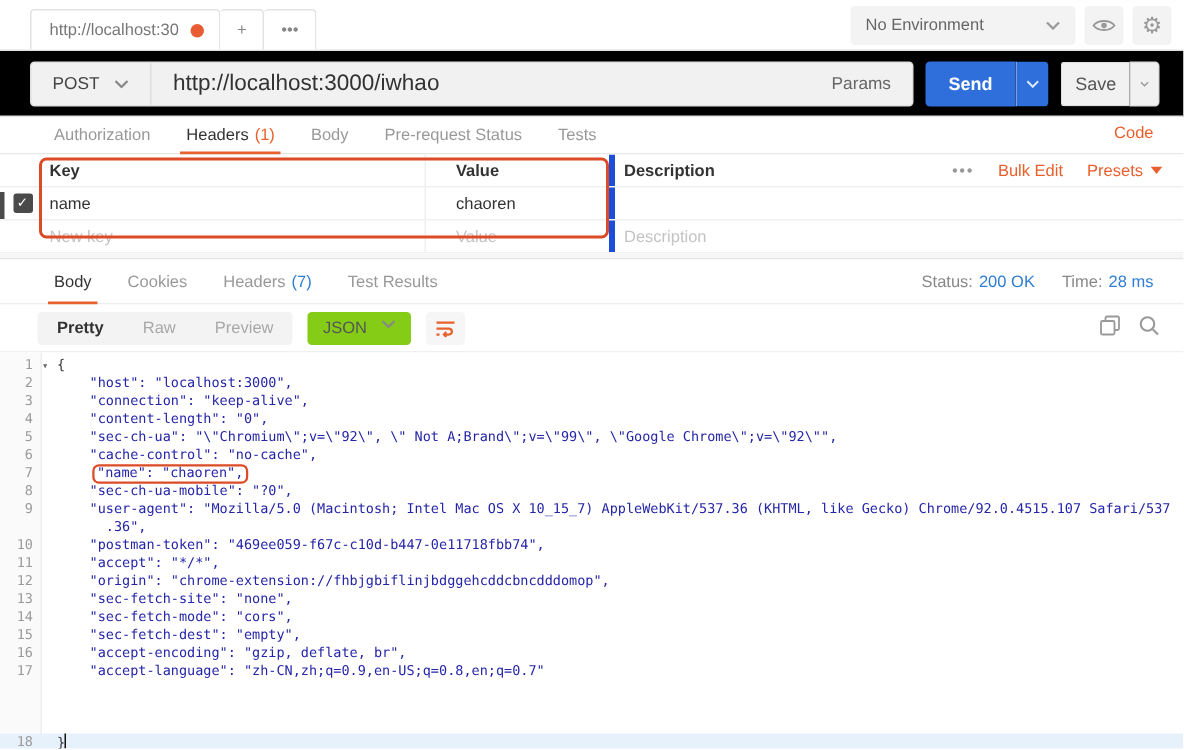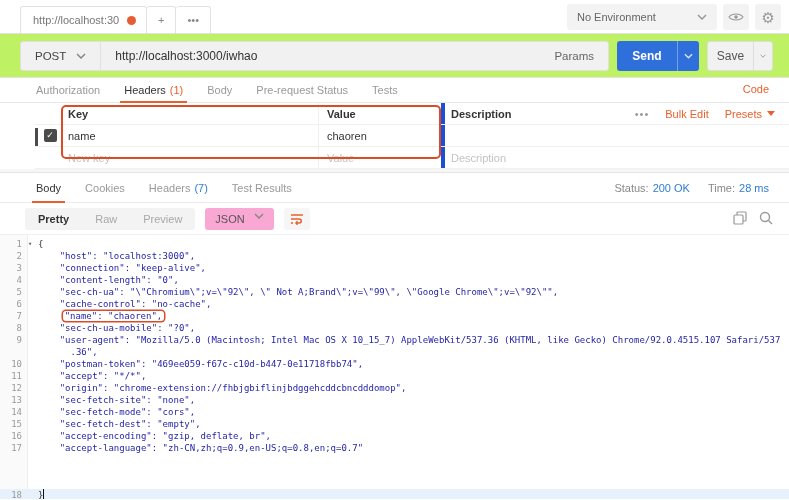--- a/index.html
+++ b/index.html
@@ -14,25 +14,25 @@
   .tab { display:flex; align-items:center; gap:8px; border:1px solid #e2e2e2; border-bottom:none; border-radius:3px 3px 0 0; padding:0 10px 0 12px; height:27px; background:#fff; color:#777; }
   .tab-text { white-space:nowrap; overflow:hidden; max-width:86px; }
   .dot { width:9px; height:9px; border-radius:50%; background:#e85c33; flex:none; }
   .tab.mini { padding:0 11px; color:#888; border-left:none; }
   .top-right { position:absolute; right:8px; top:4px; display:flex; gap:6px; align-items:center;justify-content:center; }
   .env-select { width:150px; height:26px; background:#f3f3f3; border-radius:3px; display:flex; align-items:center; padding:0 10px; color:#666; }
   .env-select .env-label { flex:1; }
   .icon-btn { width:26px; height:26px; background:#f3f3f3; border-radius:3px; display:flex; align-items:center; justify-content:center; color:#999; }
   .gear-glyph { font-size:15px; line-height:1; }
   
-  .request-row { height:44px; background:#bef264; border-bottom:1px solid #e3e3e3; display:flex; align-items:center; padding:0 16px 0 20px; gap:8px; }
+  .request-row { height:44px; background:#000000; border-bottom:1px solid #e3e3e3; display:flex; align-items:center; padding:0 16px 0 20px; gap:8px; }
   .url-builder { flex:1; height:30px; background:#f1f1f1; border:1px solid #e0e0e0; border-radius:3px; display:flex; align-items:center; }
   .method { display:flex; align-items:center; gap:10px; padding:0 14px; color:#444; font-size:11.5px; height:100%; }
   .method-divider { width:1px; height:100%; background:#e0e0e0; }
-  .url { flex:1; padding-left:14px; font-size:12px; color:#333; white-space:nowrap; overflow:hidden; }
+  .url { flex:1; padding-left:14px; font-size:15px; color:#333; white-space:nowrap; overflow:hidden; }
   .params { padding:0 14px; color:#666; font-size:11.5px; }
   .split { display:flex; height:30px;justify-content:flex-end; }
   .split button { font-family:inherit; cursor:pointer; display:flex; align-items:center; justify-content:center; }
   .send .main { background:#2f6fdb; color:#fff; border:none; border-radius:3px 0 0 3px; width:60px; font-size:12px; font-weight:bold; }
   .send .caret { background:#2f6fdb; color:#cfe0f8; border:none; border-left:1px solid rgba(255,255,255,.35); width:22px; border-radius:0 3px 3px 0; }
   .save .main { background:#f1f1f1; border:1px solid #ddd; border-right:none; border-radius:3px 0 0 3px; width:46px; color:#555; font-size:12px; }
   .save .caret { background:#f1f1f1; border:1px solid #ddd; color:#999; width:20px; border-radius:0 3px 3px 0; }
   
   .strip { display:flex; align-items:stretch; padding-left:24px; position:relative; background:#fff; border-bottom:1px solid #e8e8e8; }
   .req-tabs { height:25px; }
@@ -41,42 +41,42 @@
   .rtab.active { color:#333; }
   .rtab.active::after { content:""; position:absolute; left:8px; right:8px; bottom:-1px; height:2px; background:#e8602c; }
   .badge-orange { color:#e8602c; }
   .badge-blue { color:#2f7ed3; }
   .code-link { position:absolute; right:20px; top:5px; color:#e8602c; cursor:pointer; }
   .resp-meta { position:absolute; right:20px; top:0; height:100%; display:flex; align-items:center; gap:18px; }
   .meta-pair { display:flex; gap:4px; }
   .meta-label { color:#888; }
   .meta-value { color:#2f7ed3; }
   
-  .table-section { height:66px; position:relative; overflow:hidden; background:#fff;margin-left:35px; }
+  .table-section { height:66px; position:relative; overflow:hidden; background:#fff; }
   .trow { display:flex; height:22px; align-items:center; border-bottom:1px solid #f0f0f0; }
   .trow.head { font-weight:bold; color:#333; }
   .col-cb { width:30px; flex:none; display:flex; justify-content:center; }
   .col-key { width:253px; flex:none; padding-left:3px; white-space:nowrap; overflow:hidden; }
-  .col-value { width:123px; flex:none; padding-left:8px; border-left:1px solid #f0f0f0; height:100%; display:flex; align-items:center; }
+  .col-value { width:123px; flex:none; padding-left:20px; border-left:1px solid #f0f0f0; height:100%; display:flex; align-items:center; }
   .col-desc { flex:1; padding-left:6px; border-left:4px solid #1d4ed8; height:100%; display:flex; align-items:center; }
   .actions { margin-left:auto; display:flex; gap:16px; align-items:center; padding-right:14px; font-weight:normal; }
   .dots { color:#999; letter-spacing:1px; }
   .lnk { color:#e8602c; cursor:pointer; }
   .presets { display:flex; gap:5px; align-items:center; }
   .checkbox { width:13px; height:13px; background:#4a4a4a; border-radius:2px; color:#fff; font-size:9px; line-height:13px; text-align:center; }
   .row-sliver { position:absolute; left:0; top:25px; width:3px; height:18px; background:#4a4a4a; }
   .hl-overlay { position:absolute; left:26px; top:2px; width:380px; height:54px; border:2px solid #dc4b26; border-radius:5px; pointer-events:none; }
   .placeholder { color:#c3c3c3; }
   .section-gap { height:4px; background:#f6f6f6; border-bottom:1px solid #e5e5e5; }
   
   .resp-toolbar { height:32px; display:flex; align-items:center; padding-left:25px; border-bottom:1px solid #f0f0f0; position:relative; background:#fff; }
   .view-group { display:flex; background:#f3f3f3; border-radius:3px; overflow:hidden; }
   .vbtn { padding:5px 13px; color:#a8a8a8; cursor:pointer; }
   .vbtn.active { color:#333; font-weight:bold; }
-  .json-btn { margin-left:10px; background:#f9a8d4; border-radius:3px; padding:5px 10px; display:flex; gap:9px; color:#555; cursor:pointer; }
+  .json-btn { margin-left:10px; background:#84cc16; border-radius:3px; padding:5px 10px; display:flex; gap:9px; color:#555; cursor:pointer; }
   .wrap-btn { margin-left:10px; background:#f6f6f6; border-radius:3px; width:26px; height:22px; display:flex; align-items:center; justify-content:center; cursor:pointer; }
   .toolbar-right { position:absolute; right:16px; display:flex; gap:12px; align-items:center; }
   
   .code-area { height:264px; position:relative; font-family:"DejaVu Sans Mono","Liberation Mono",monospace; font-size:9px; background:#fff; overflow:hidden; padding-top:3px; }
   .gutter-bg { position:absolute; left:0; top:0; bottom:0; width:28px; background:#fafafa; border-right:1px solid #ededed; }
   .code-row { position:relative; height:12px; line-height:12px; display:flex; }
   .code-row.active-row { background:#e6f1fb;margin-top:35px; }
   .ln { width:22px; flex:none; text-align:right; color:#9a9a9a; position:relative; z-index:1; }
   .fold { position:absolute; left:28px; top:1px; font-size:7px; color:#666; z-index:2; line-height:10px; }
   .code { padding-left:16px; white-space:pre; color:#2525a8; position:relative; z-index:1; }

